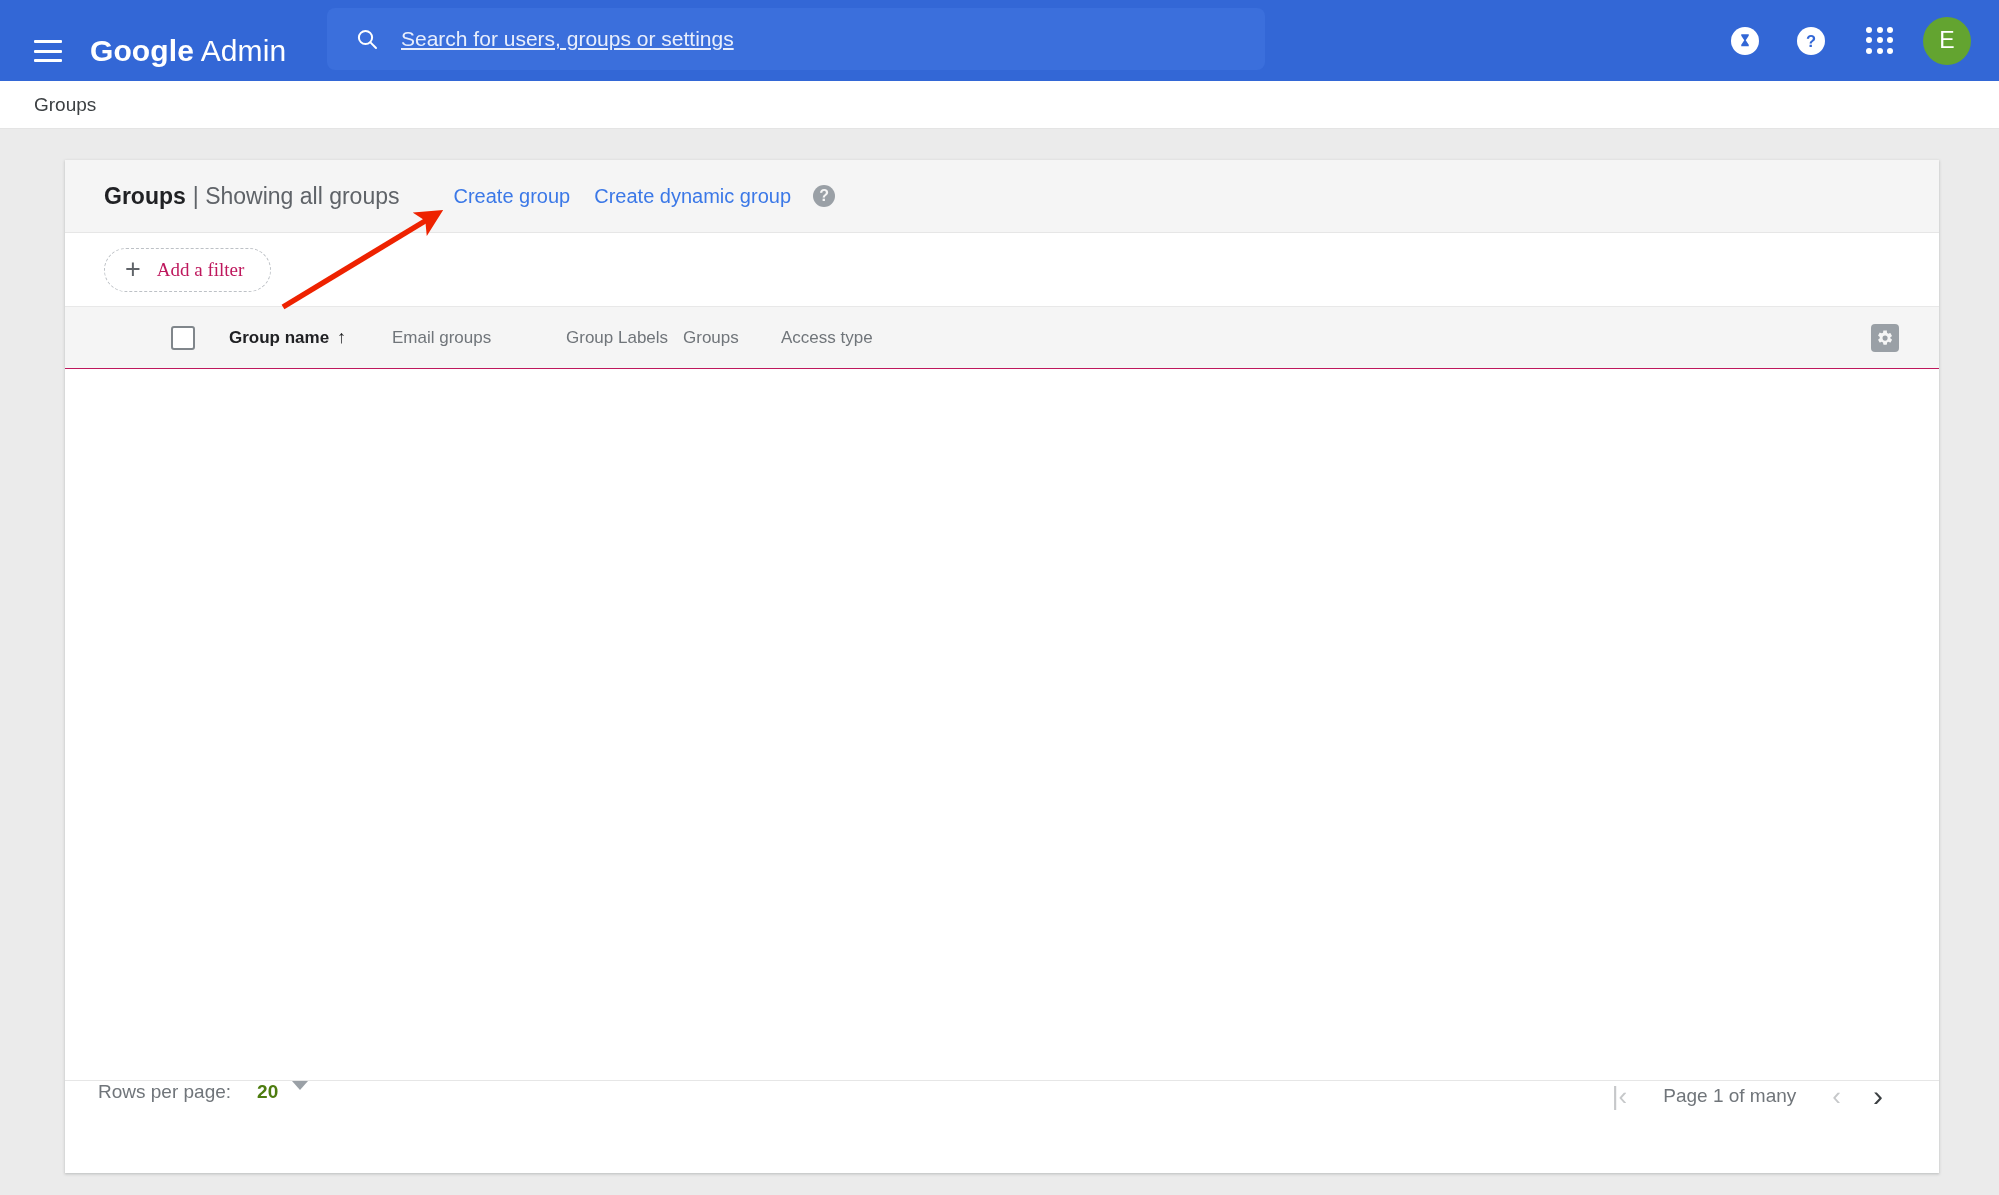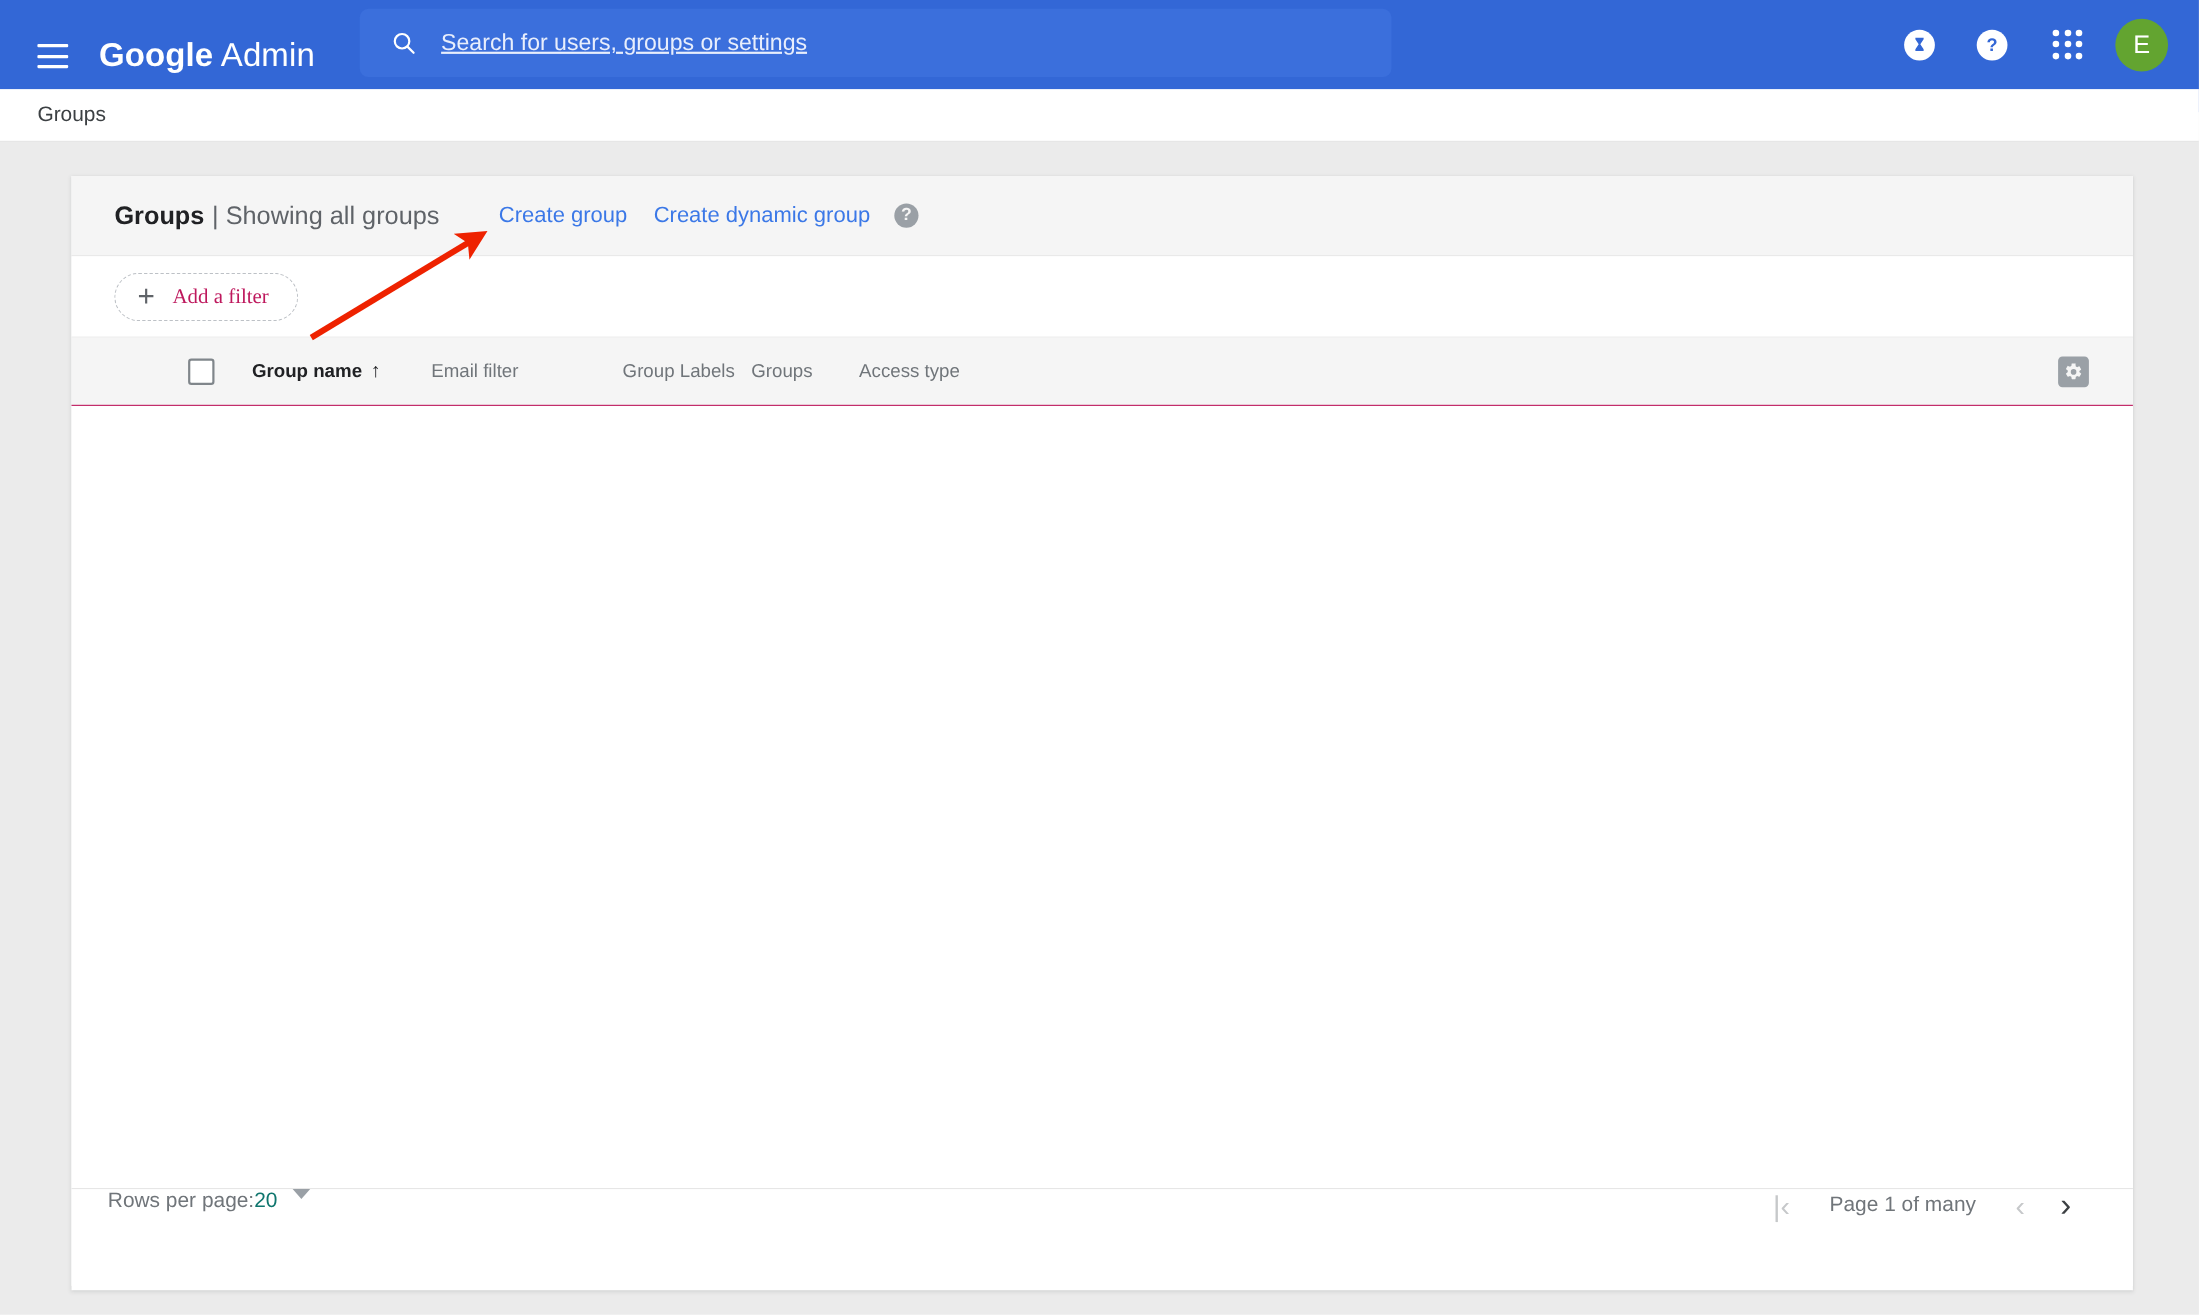--- a/index.html
+++ b/index.html
@@ -279,22 +279,24 @@
     display: flex;
     position: relative;
   }
   .rpp-label {
     font-size: 19px;
     color: #70757a;
     margin-left: 33px;
   }
   .rpp-value {
     font-size: 19px;
-    color: #0f766e;
-    cursor: pointer;
+    color: #4d7c0f;
+    margin-left: 26px;
+    cursor: pointer;
+    font-weight: bold;
   }
   .caret {
     margin-left: 14px;
     width: 0; height: 0;
     border-left: 8px solid transparent;
     border-right: 8px solid transparent;
     border-top: 9px solid #9aa0a6;
     cursor: pointer;
   }
   .pager {
@@ -397,21 +399,21 @@
       <span class="filter-label">Add a filter</span>
     </div>
   </div>
 
   <div class="table-head">
     <div class="chk"></div>
 
     <span class="th primary" style="left:164px">Group name</span>
     <span class="sort-arrow">↑</span>
 
-    <span class="th" style="left:327px">Email filter</span>
+    <span class="th" style="left:327px">Email groups</span>
     <span class="th" style="left:501px">Group Labels</span>
     <span class="th" style="left:618px">Groups</span>
     <span class="th" style="left:716px">Access type</span>
 
     <div class="gear-btn">
       <svg width="18" height="18" viewBox="0 0 24 24">
         <path fill="#f5f5f5" d="M19.1 12.9c.04-.3.06-.6.06-.9s-.02-.6-.07-.9l2-1.6c.18-.14.23-.4.12-.6l-1.9-3.3c-.12-.2-.36-.28-.58-.2l-2.4.96a7 7 0 0 0-1.56-.9l-.36-2.5A.47.47 0 0 0 14 2h-3.8c-.23 0-.43.17-.47.4l-.36 2.5c-.56.23-1.08.54-1.56.9l-2.4-.96a.47.47 0 0 0-.57.2l-1.9 3.3c-.12.2-.07.46.12.6l2 1.6c-.05.3-.08.6-.08.9s.03.6.08.9l-2 1.6c-.19.14-.24.4-.12.6l1.9 3.3c.11.2.35.28.57.2l2.4-.96c.48.37 1 .67 1.56.9l.36 2.5c.4.24.24.41.47.41H14c.23 0 .43-.17.47-.4l.36-2.5c.56-.24 1.08-.54 1.56-.9l2.4.95c.22.09.46 0 .58-.2l1.9-3.3a.47.47 0 0 0-.12-.6l-2.05-1.6zM12.1 15.5a3.4 3.4 0 1 1 0-6.8 3.4 3.4 0 0 1 0 6.8z"></path>
       </svg>
     </div>
   </div>

